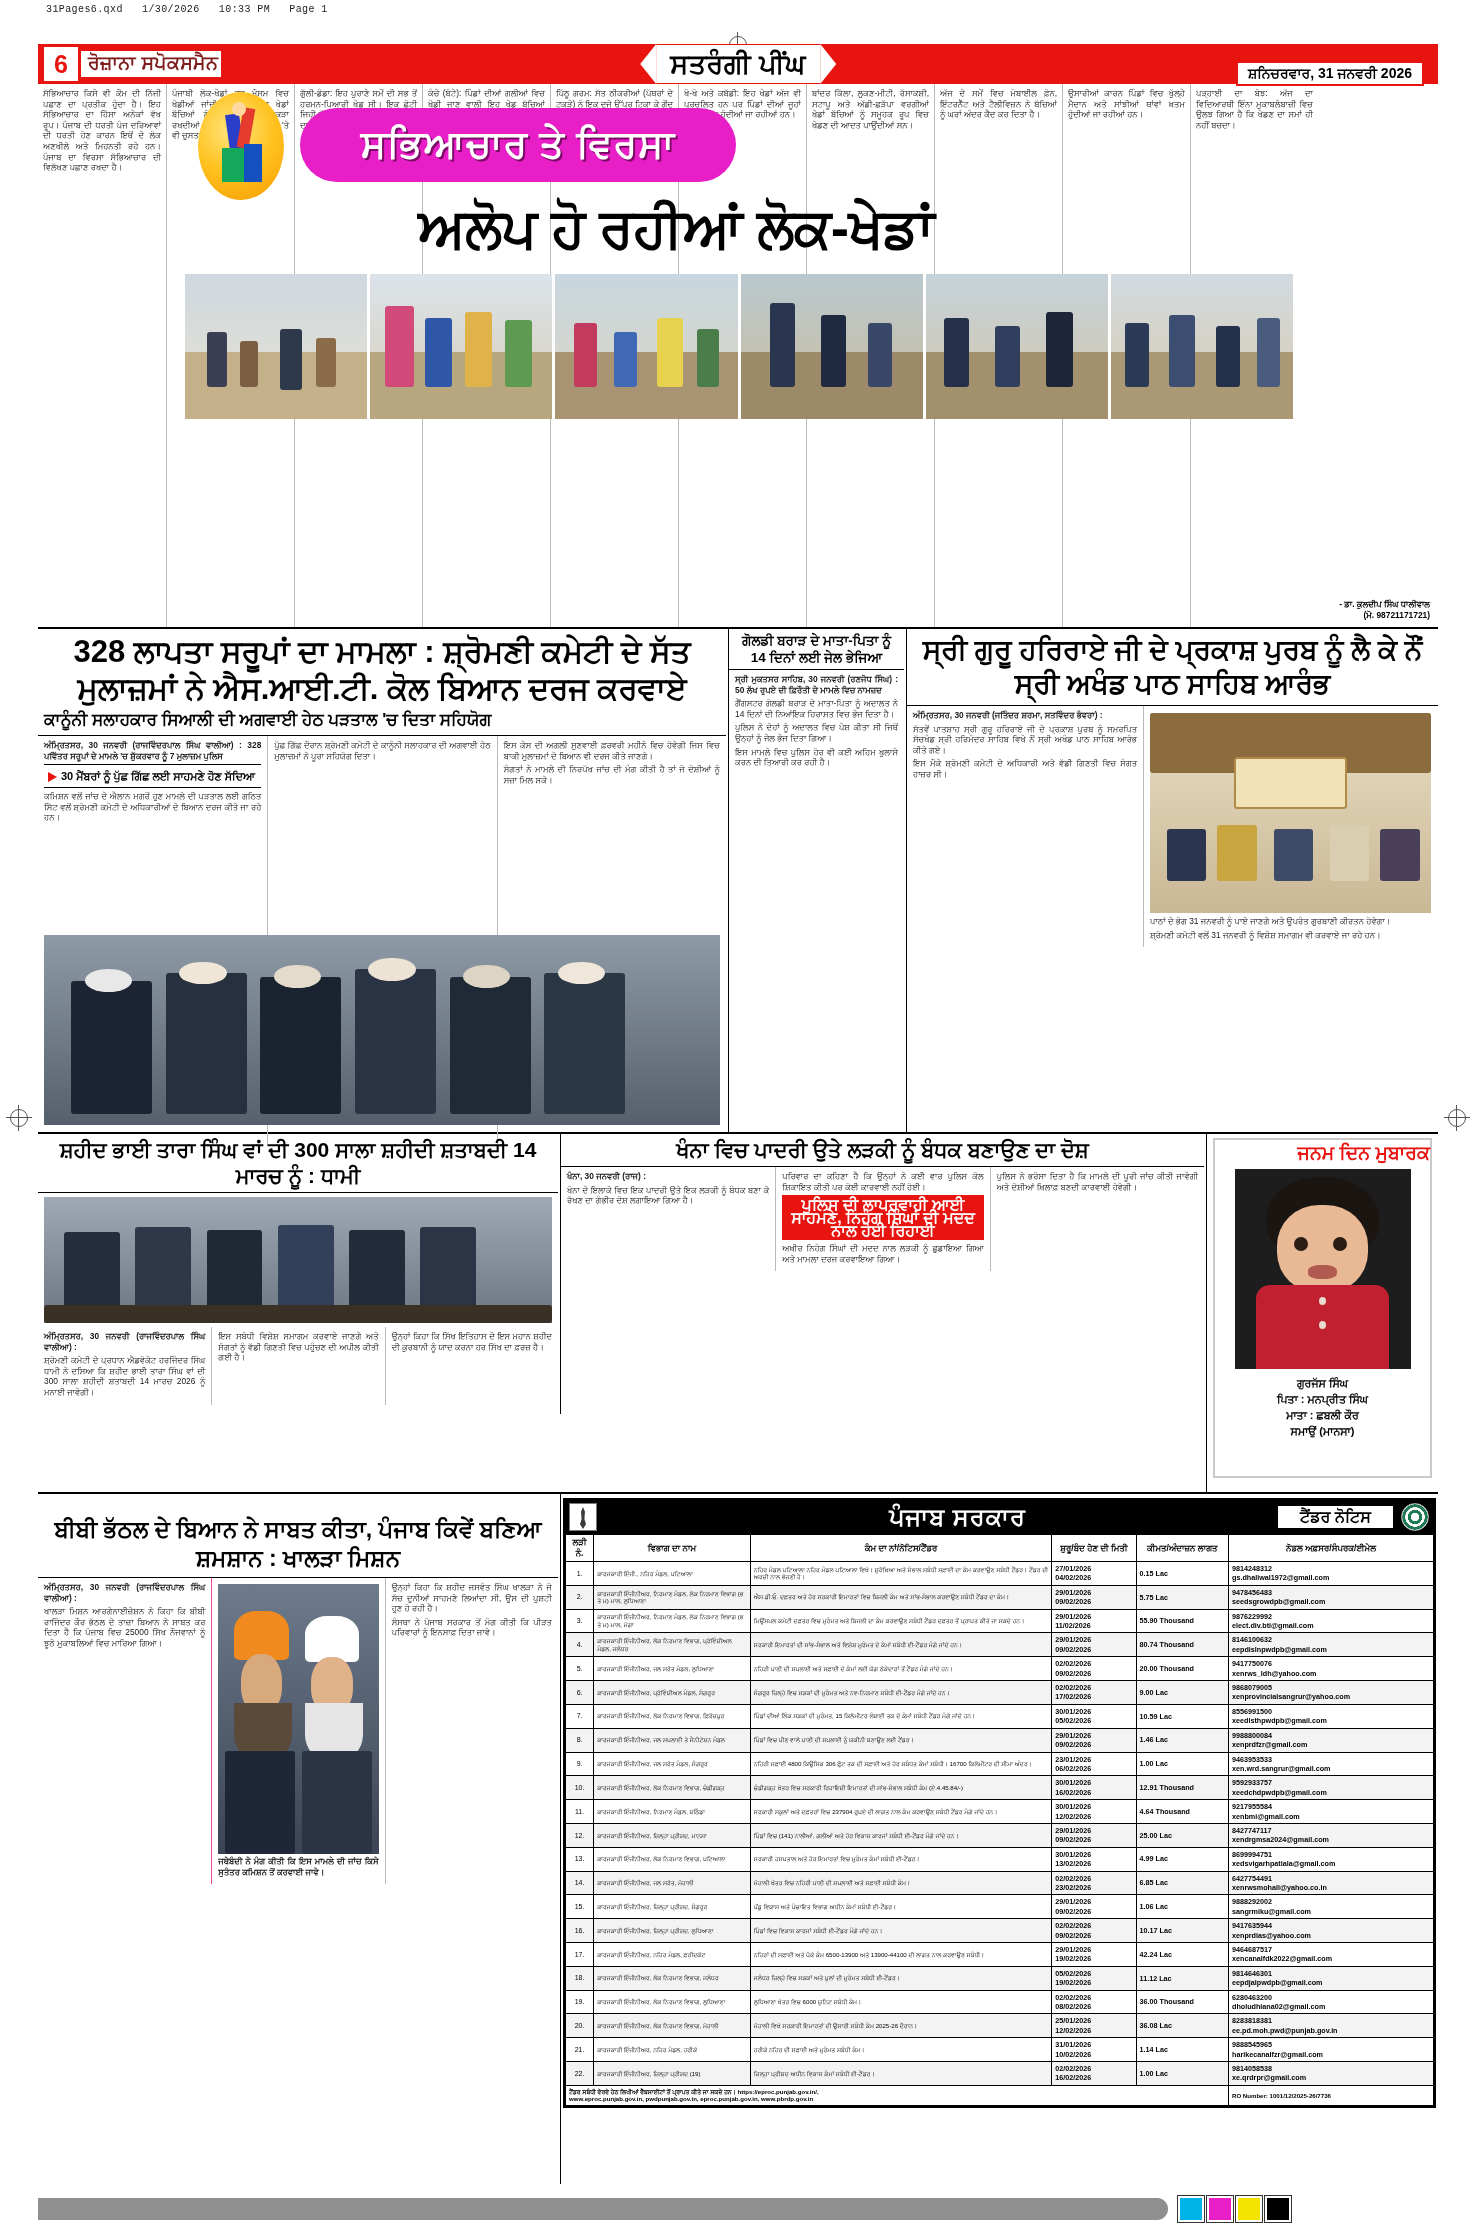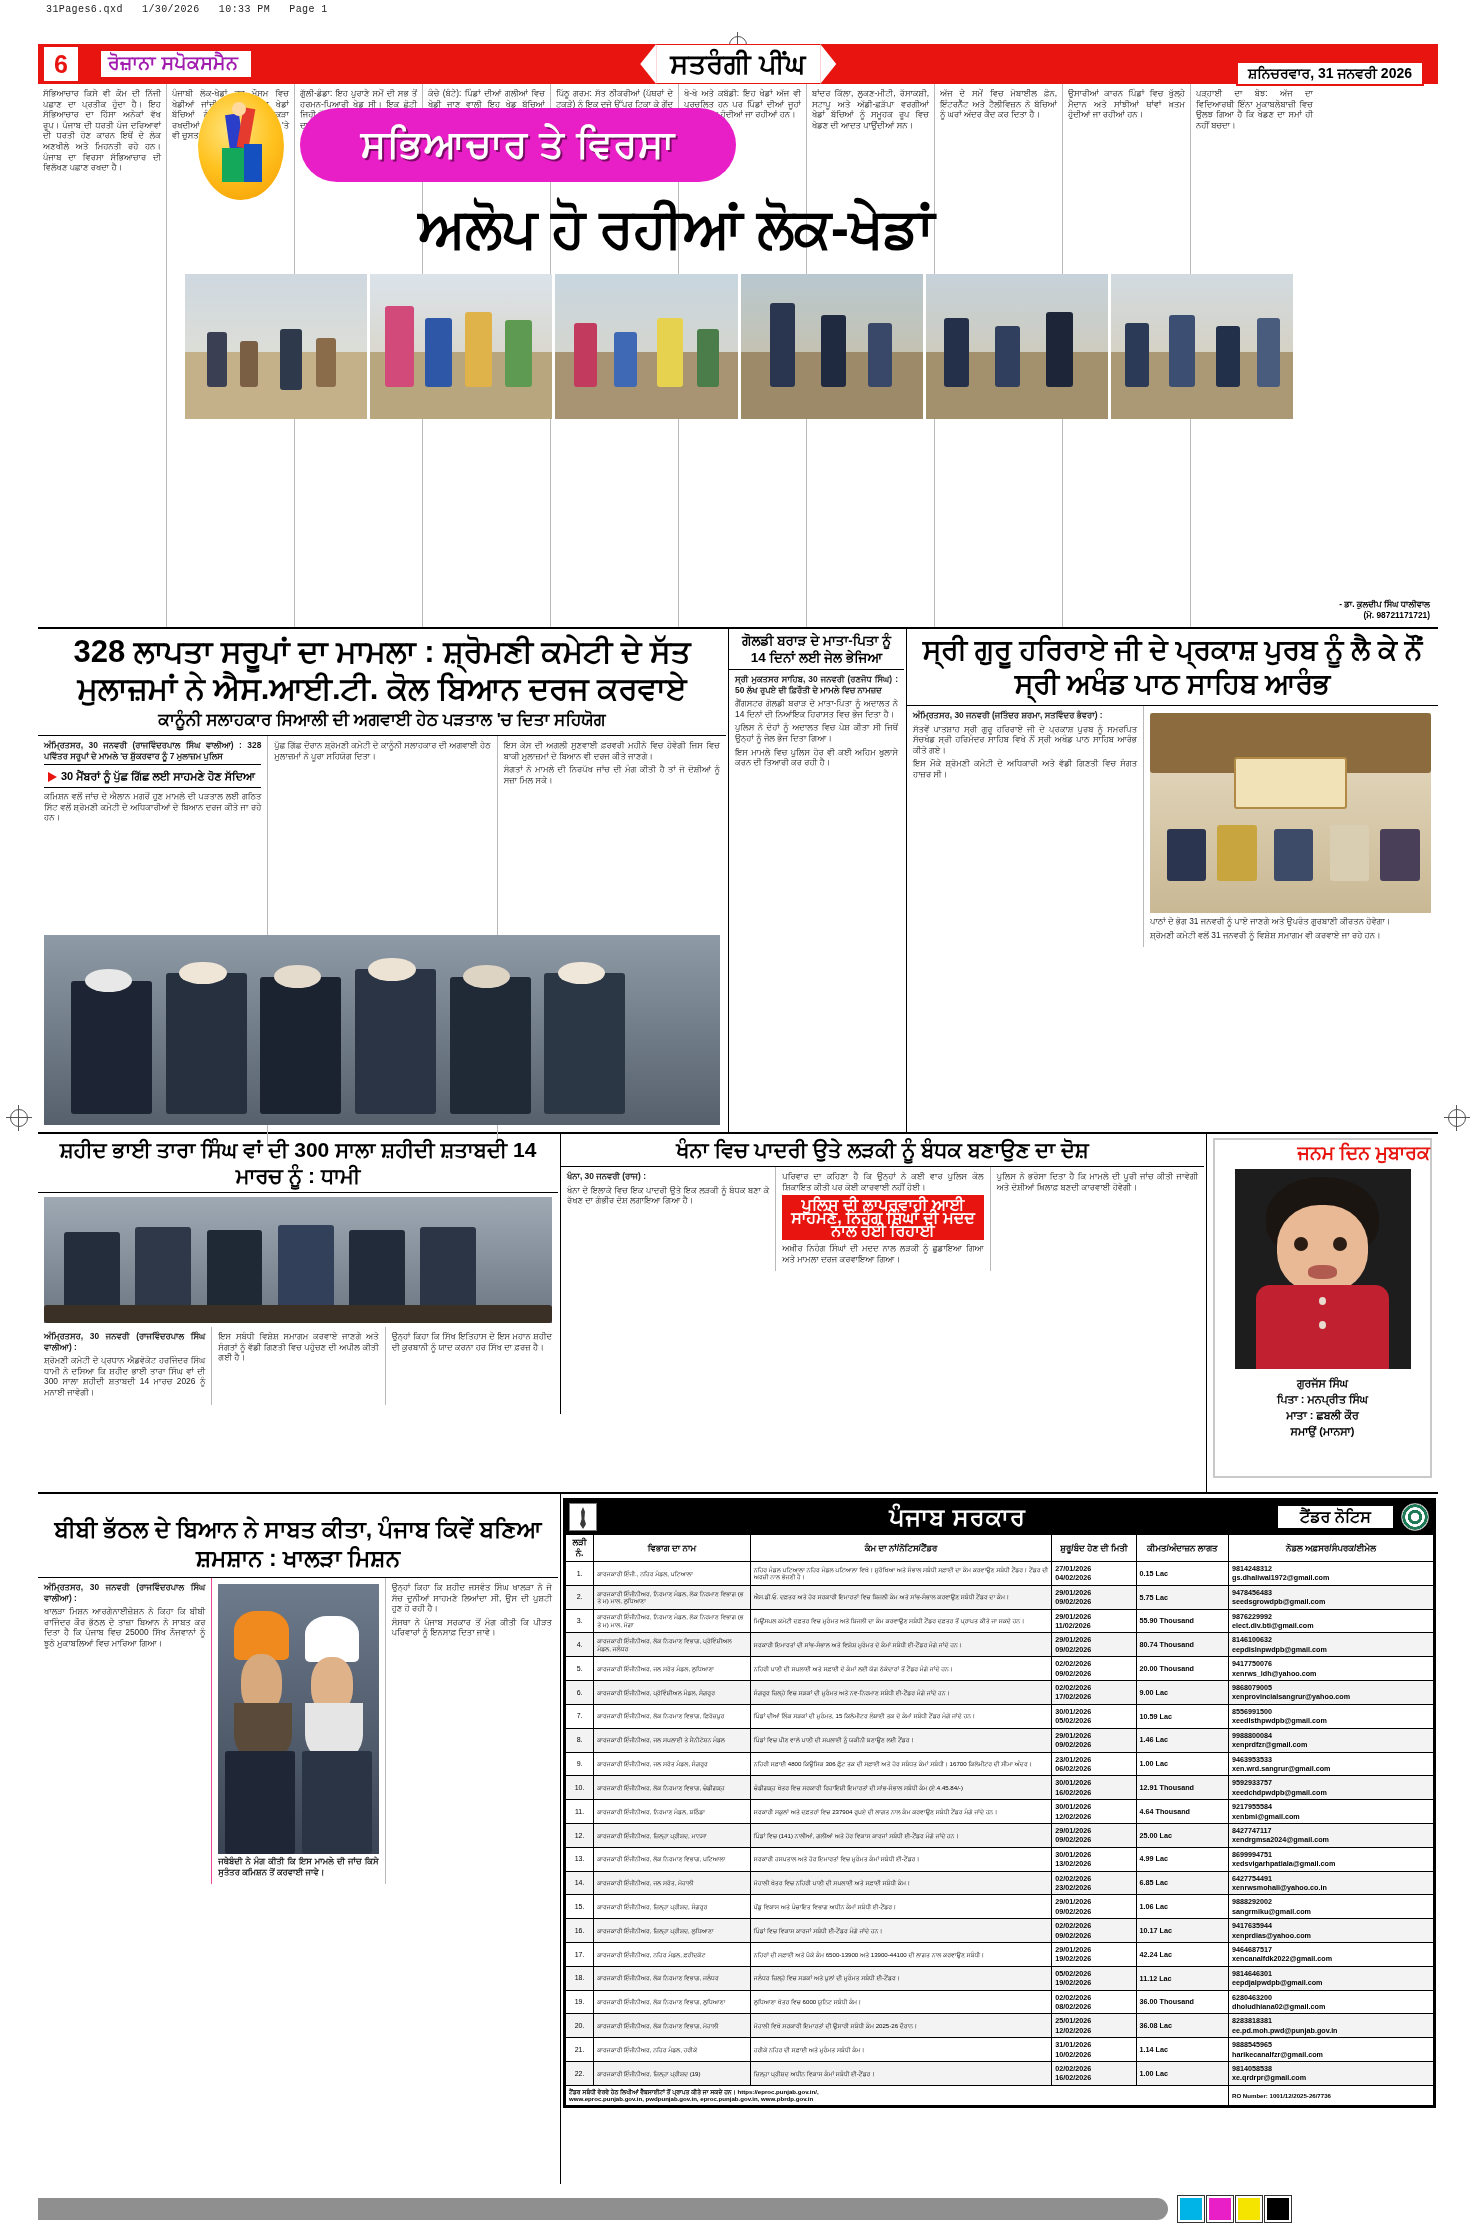--- a/index.html
+++ b/index.html
@@ -44,23 +44,23 @@
     background:#e8140f;
     display:flex; align-items:center;
   }
   .pagenum {
     width:34px; height:34px; margin-left:6px;
     background:#fff; color:#e8140f;
     font-weight:bold; font-size:25px;
     display:flex; align-items:center; justify-content:center;
   }
   .paper-name {
-    margin-left:23px; background:#fff; color:#a21caf;
+    margin-left:3px; background:#fff; color:#7f1d1d;
     font-size:19px; font-weight:bold;
-    padding:1px 13px 3px 7px; letter-spacing:.3px;
+    padding:1px 3px 3px 7px; letter-spacing:.3px;
   }
   .banner-center {
     position:absolute; left:50%; transform:translateX(-50%);
     display:flex; align-items:center; gap:0;
   }
   .banner-center .chev-l,
   .banner-center .chev-r {
     width:0;height:0;
     border-top:20px solid transparent;
     border-bottom:20px solid transparent;
@@ -160,21 +160,21 @@
   .b2-left  { position:absolute; left:0;   top:0; width:688px; height:505px; }
   .b2-mid   { position:absolute; left:690px;top:0; width:176px; height:505px; border-left:1px solid #000; }
   .b2-right { position:absolute; left:868px;top:0; width:532px; height:505px; border-left:1px solid #000; }
 
   .hl-big {
     font-size:31px; font-weight:bold; line-height:37px;
     text-align:center; color:#000; padding:4px 6px 0 6px;
   }
   .hl-sub {
     font-size:17px; font-weight:bold; line-height:22px;
-    text-align:center; color:#000; padding:2px 6px 4px 6px;
+    color:#000; padding:2px 6px 4px 6px;
     border-bottom:1px solid #000;
   }
   .hl-med {
     font-size:13.5px; font-weight:bold; line-height:17px;
     text-align:center; padding:3px 4px 3px 4px;
     border-bottom:1px solid #000;
   }
   .hl-right {
     font-size:28px; font-weight:bold; line-height:34px;
     text-align:center; padding:4px 6px 4px 6px;

